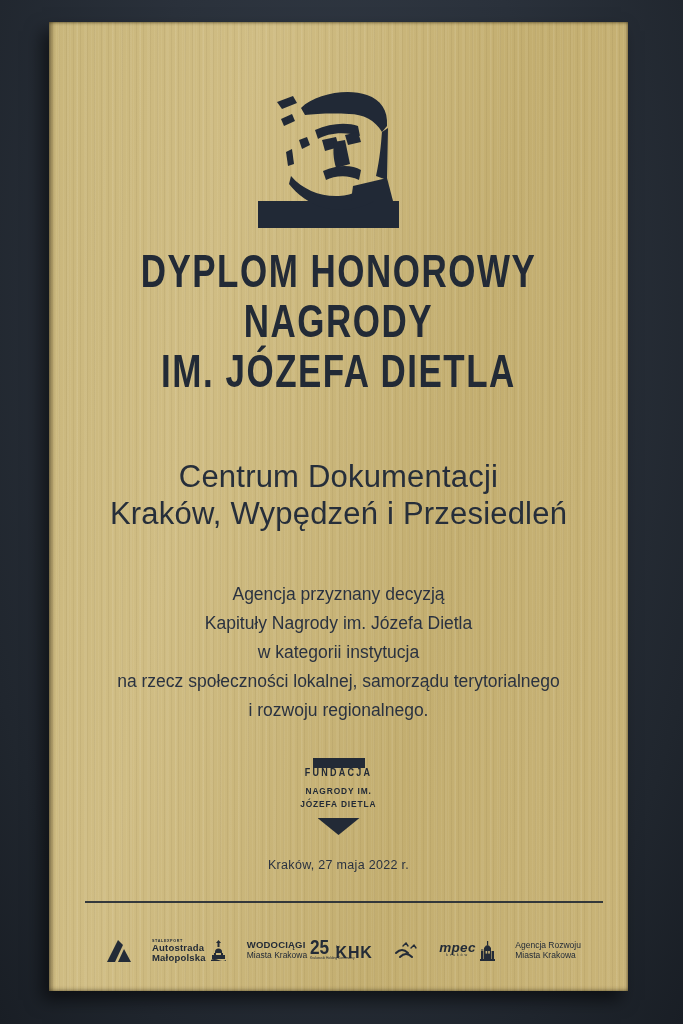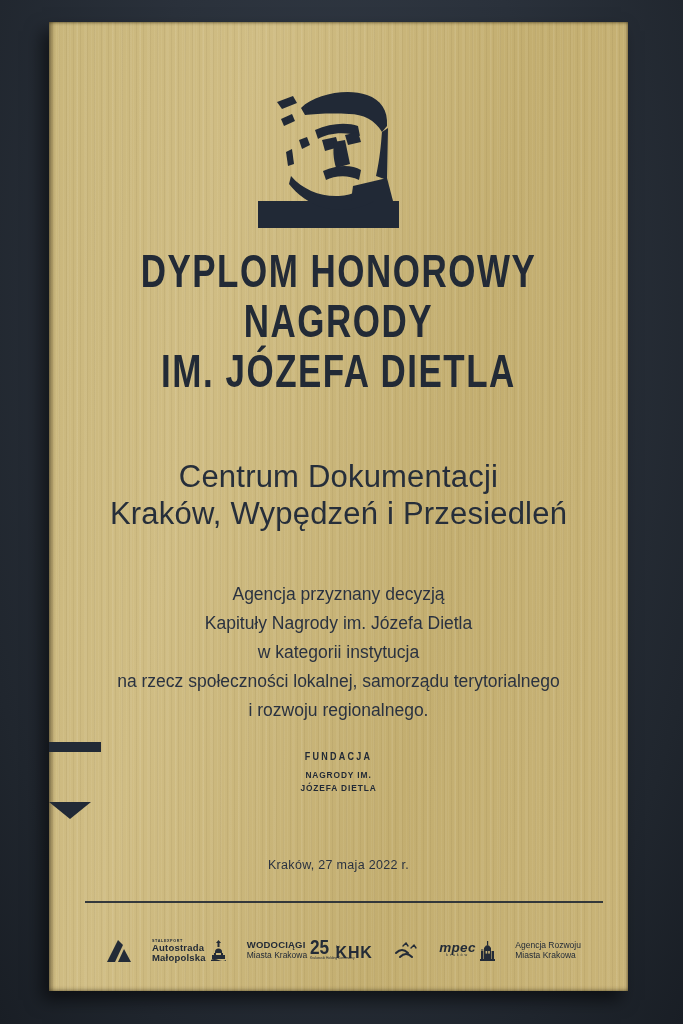--- a/index.html
+++ b/index.html
@@ -32,21 +32,21 @@
     top:224px;font-weight:700;font-size:46px;line-height:50px;
     letter-spacing:2px;transform:scaleX(.76);color:#222a36;
   }
   .recipient{
     top:436px;font-size:31px;line-height:37px;color:#262e3a;letter-spacing:.2px;
   }
   .body-text{
     top:558px;font-size:17.5px;line-height:29px;color:#2a3240;
   }
   .foundation{
-    top:720px;display:flex;flex-direction:column;color:#222a36;
+    top:736px;display:flex;flex-direction:column;align-items:center;color:#222a36;
   }
   .foundation .bar{width:52px;height:10px;background:#222a36;}
   .foundation .f1{font-size:10px;font-weight:700;letter-spacing:2.5px;transform:scaleX(.9);margin-top:-1px;}
   .foundation .f2{font-size:9.5px;font-weight:700;letter-spacing:1px;transform:scaleX(.88);margin-top:7px;}
   .foundation .f3{font-size:9.5px;font-weight:700;letter-spacing:1px;transform:scaleX(.88);margin-top:2px;}
   .foundation .tri{width:42px;height:17px;background:#222a36;clip-path:polygon(0 0,100% 0,50% 100%);margin-top:9px;}
 
   .date-line{top:836px;font-size:12.5px;color:#2a3240;letter-spacing:.3px;text-align:center;}
 
   .divider{top:879px;left:36px;width:518px;height:2px;background:rgba(31,39,50,.88);}

